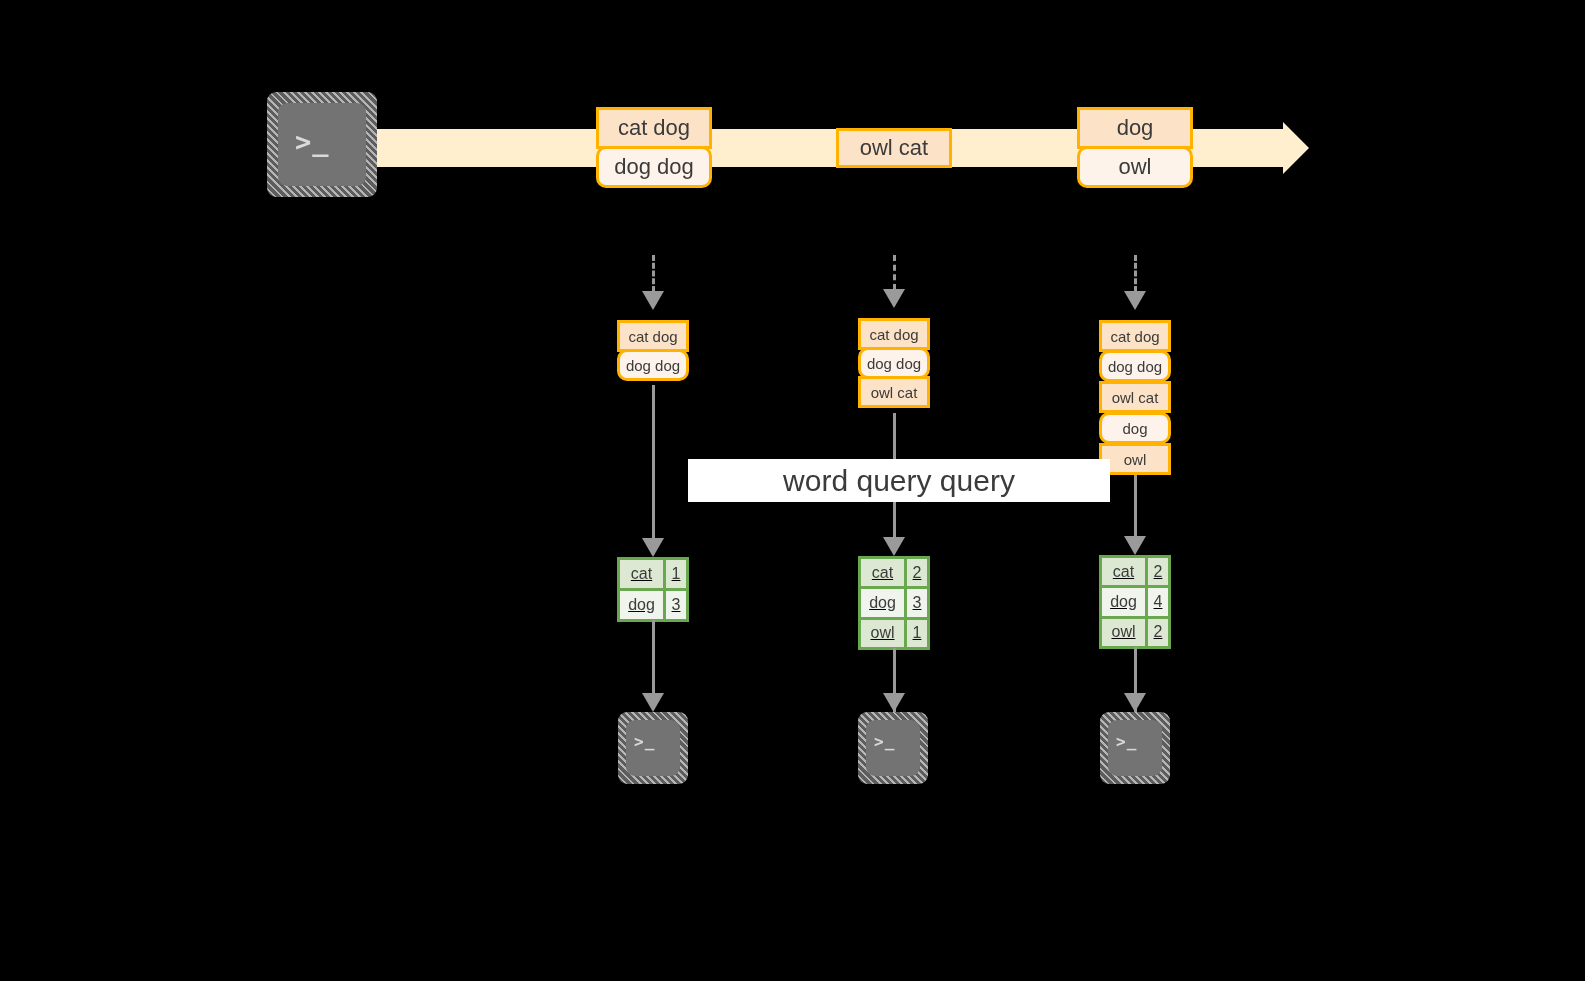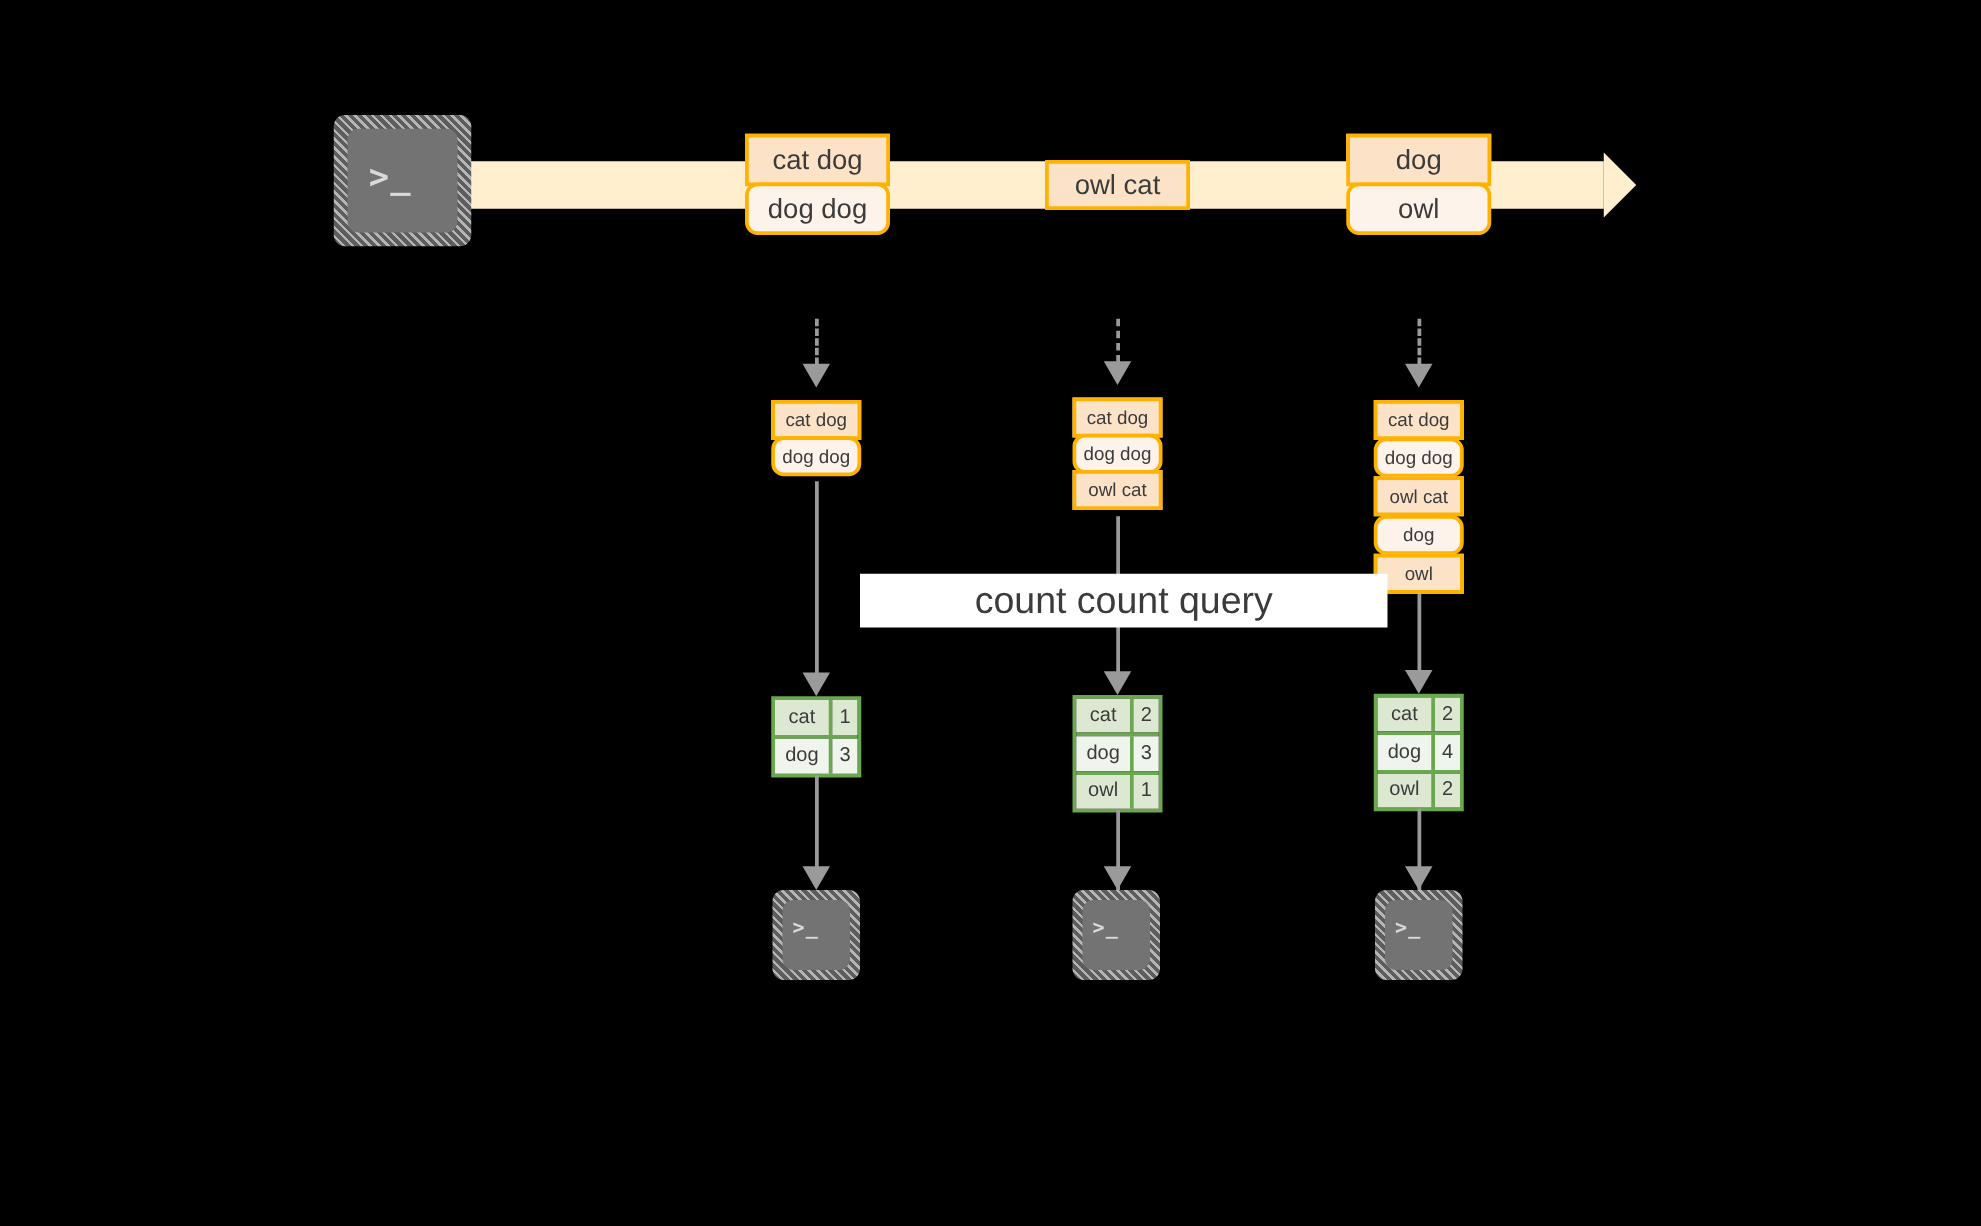--- a/index.html
+++ b/index.html
@@ -72,20 +72,21 @@
   .rec.dark  { background: #fce3c8; }
   .rec.light { background: #fdf3ea; border-radius: 10px; }
 
   
   .gtab {
     position: absolute;
     box-sizing: border-box;
     border: 3px solid #6aa84f;
     display: flex;
     flex-direction: column;
+    text-decoration: underline;
   }
   .gtab .grow {
     display: flex;
     flex: 1 1 0;
     box-sizing: border-box;
   }
   .gtab .grow + .grow { border-top: 3px solid #6aa84f; }
   .gtab .gkey, .gtab .gval {
     box-sizing: border-box;
     display: flex;
@@ -244,15 +245,15 @@
 
   <div class="vline" style="left:1134px; top:647px; height:73px;"></div>
   <div class="vhead" style="left:1124px; top:693px;"></div>
 
   <div class="term" style="left:1100px; top:712px; width:70px; height:72px;">
     <div class="hatch"></div>
     <div class="face" style="left:8px; top:8px; right:8px; bottom:8px;"></div>
     <div class="prompt" style="left:16px; top:22px; font-size:16px;">&gt;_</div>
   </div>
 
-  <div class="querybox" style="left:688px; top:459px; width:422px; height:43px; font-size:30px;">count count query</div>
+  <div class="querybox" style="left:688px; top:459px; width:422px; height:43px; font-size:30px;">word query query</div>
 
 </div>
 
 </body></html>

